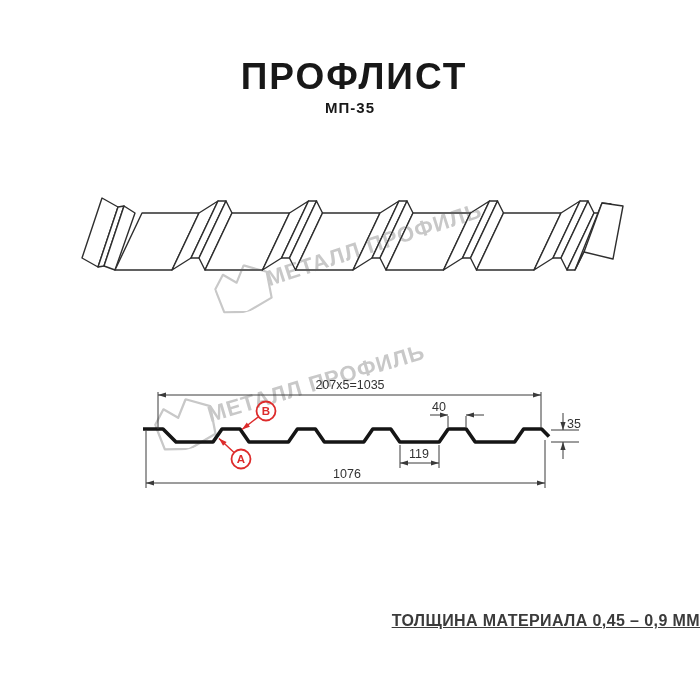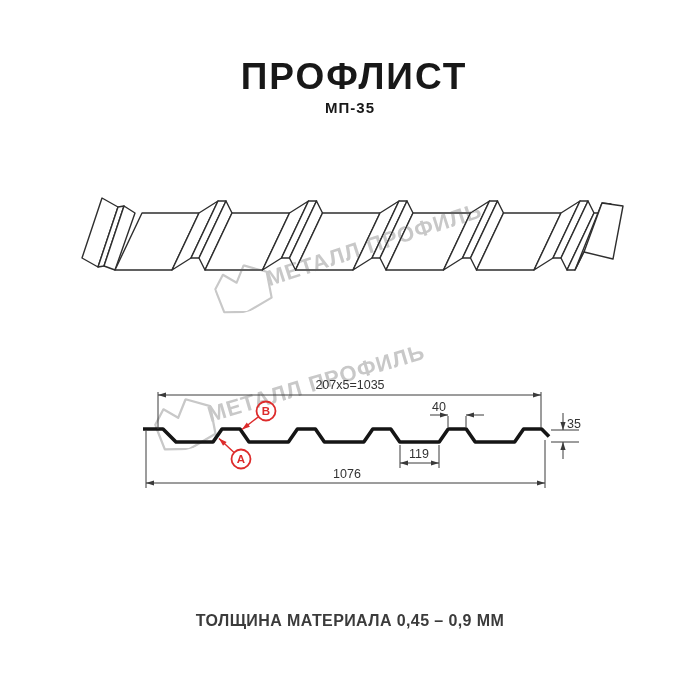--- a/index.html
+++ b/index.html
@@ -2,22 +2,22 @@
 <html><head>
 <meta charset="utf-8">
 <style>
   html,body{margin:0;padding:0;background:#fff;}
   .page{position:relative;width:700px;height:700px;background:#ffffff;overflow:hidden;
         font-family:"Liberation Sans",sans-serif;}
   .title{position:absolute;top:56px;left:4px;width:100%;text-align:center;
          font-size:37px;font-weight:700;letter-spacing:2px;color:#181818;}
   .subtitle{position:absolute;top:99px;left:0;width:100%;text-align:center;
          font-size:15px;font-weight:700;letter-spacing:1px;color:#181818;}
-  .footer{position:absolute;top:612px;left:0;width:100%;text-align:center;
-         font-size:16px;font-weight:700;letter-spacing:0.4px;color:#3b3b3b;}
+  .footer{position:absolute;top:612px;left:0;width:100%;text-align:right;
+         font-size:16px;font-weight:700;letter-spacing:0.4px;color:#3b3b3b;text-decoration:underline;}
   .layer{position:absolute;left:0;}
   .wm-text{position:absolute;white-space:nowrap;font-weight:700;font-size:22px;
          letter-spacing:1px;color:#c8c8c8;mix-blend-mode:darken;}
   .wm-text1{left:271px;top:266px;transform:rotate(-18deg);transform-origin:left bottom;}
   .wm-text2{left:212px;top:402px;transform:rotate(-16.5deg);transform-origin:left bottom;}
   .wm-logo{position:absolute;mix-blend-mode:darken;}
   .wm-logo1{left:215px;top:265px;transform:rotate(-15deg);}
   .wm-logo2{left:155px;top:399px;transform:rotate(-15deg);}
 </style>
 </head>

